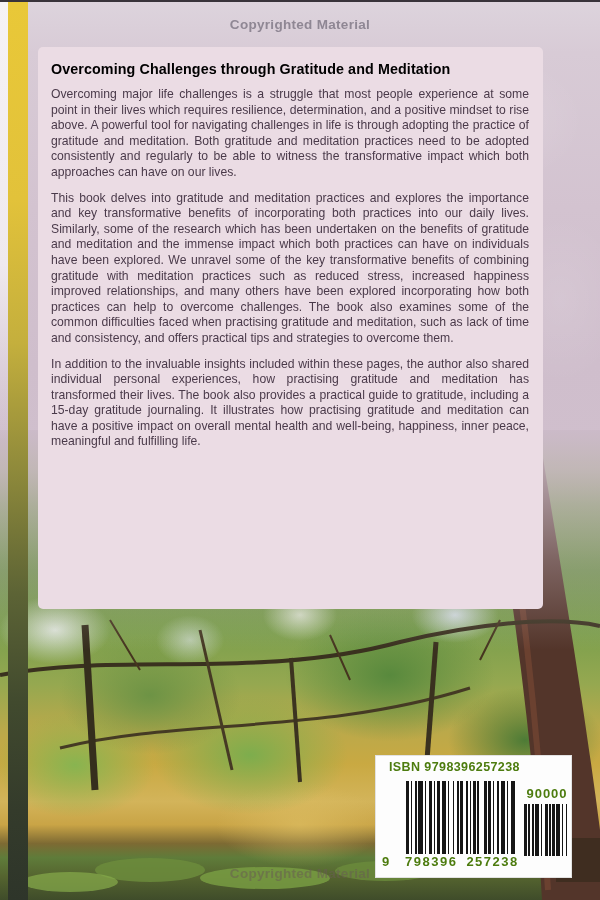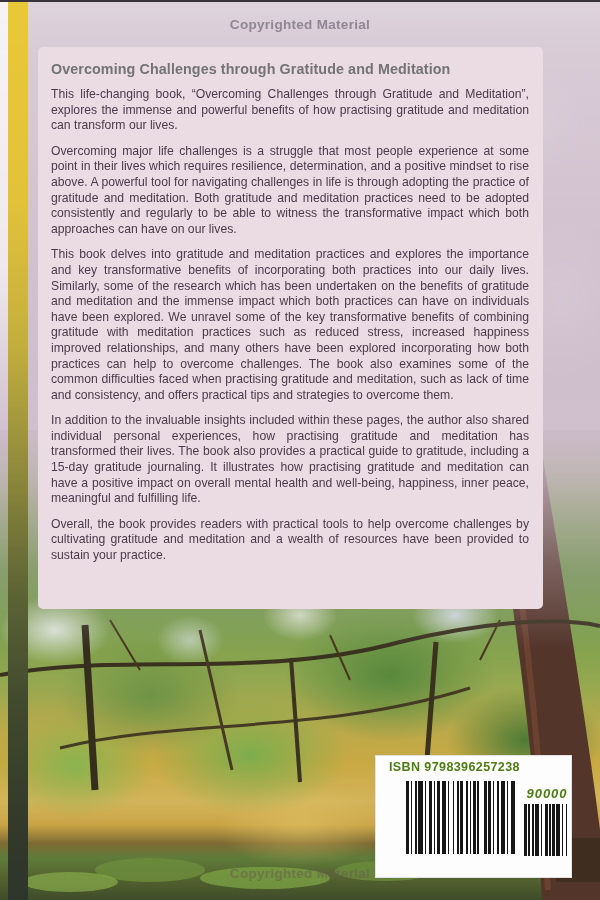--- a/index.html
+++ b/index.html
@@ -48,34 +48,34 @@
   
   .watermark{position:absolute;left:0;width:600px;text-align:center;
     font-size:13.5px;font-weight:700;letter-spacing:.3px;}
   .watermark.top{top:17px;color:#8f8794;}
   .watermark.bottom{top:866px;color:rgba(104,92,82,.55);}
 
   
   .panel{position:absolute;left:38px;top:47px;width:505px;height:562px;
     box-sizing:border-box;padding:14px 14px 10px 13px;border-radius:5px;
     background:#ebdce4;color:#4a3a4a;overflow:hidden;}
-  .panel h1{margin:0 0 4px 0;font-size:14.3px;font-weight:700;color:#737373;letter-spacing:.1px;}
+  .panel h1{margin:0 0 4px 0;font-size:14.3px;font-weight:700;color:#000000;letter-spacing:.1px;}
   .panel p{margin:10px 0 0 0;font-size:12.2px;line-height:15.6px;text-align:justify;}
 
   
   .barcode-box{position:absolute;left:375px;top:755px;width:197px;height:123px;
     background:#fdfdfd;border:1px solid #e2e2e2;box-sizing:border-box;color:#4d7c0f;}
   .isbn{position:absolute;left:13px;top:4px;font-size:12.5px;font-weight:700;letter-spacing:.4px;}
   .ean-bars{position:absolute;left:30px;top:25px;width:110px;height:73px;}
   .ean-digits{position:absolute;left:6px;top:98px;width:150px;font-size:13px;font-weight:700;}
   .ean-digits span{display:inline-block;}
   .d-first{width:12px;}
   .d-g1{margin-left:11px;letter-spacing:1.5px;}
   .d-g2{margin-left:9px;letter-spacing:1.5px;}
-  .supp{position:absolute;left:148px;top:30px;width:46px;font-style:italic;}
+  .supp{position:absolute;left:148px;top:30px;width:46px;}
   .supp-num{font-size:13px;font-weight:700;text-align:center;letter-spacing:1px;}
   .supp-bars{margin-top:3px;width:46px;height:52px;}
 </style>
 </head>
 <body>
 
 <div id="stage">
 
   <div class="photo">
     <svg width="600" height="470" viewBox="0 0 600 470">
@@ -103,30 +103,31 @@
 
   <div class="wash"></div>
   <div class="page-edge"></div>
   <div class="top-edge"></div>
   <div class="spine"></div>
 
   <div class="watermark top">Copyrighted Material</div>
 
   <div class="panel">
     <h1>Overcoming Challenges through Gratitude and Meditation</h1>
-    <p>This life-changing book, “Overcoming Challenges through Gratitude and Meditation”, explores the immense and powerful benefits of how practising gratitude and meditation can transform our lives.</p>
     <p>Overcoming major life challenges is a struggle that most people experience at some point in their lives which requires resilience, determination, and a positive mindset to rise above. A powerful tool for navigating challenges in life is through adopting the practice of gratitude and meditation. Both gratitude and meditation practices need to be adopted consistently and regularly to be able to witness the transformative impact which both approaches can have on our lives.</p>
     <p>This book delves into gratitude and meditation practices and explores the importance and key transformative benefits of incorporating both practices into our daily lives. Similarly, some of the research which has been undertaken on the benefits of gratitude and meditation and the immense impact which both practices can have on individuals have been explored. We unravel some of the key transformative benefits of combining gratitude with meditation practices such as reduced stress, increased happiness improved relationships, and many others have been explored incorporating how both practices can help to overcome challenges. The book also examines some of the common difficulties faced when practising gratitude and meditation, such as lack of time and consistency, and offers practical tips and strategies to overcome them.</p>
     <p>In addition to the invaluable insights included within these pages, the author also shared individual personal experiences, how practising gratitude and meditation has transformed their lives. The book also provides a practical guide to gratitude, including a 15-day gratitude journaling. It illustrates how practising gratitude and meditation can have a positive impact on overall mental health and well-being, happiness, inner peace, meaningful and fulfilling life.</p>
-    <p>Overall, the book provides readers with practical tools to help overcome challenges by cultivating gratitude and meditation and a wealth of resources have been provided to sustain your practice.</p>
   </div>
 
   <div class="barcode-box">
     <div class="isbn">ISBN 9798396257238</div>
     <div class="ean-bars" style="background: linear-gradient(90deg, rgb(22, 22, 22) 0px, rgb(22, 22, 22) 3.1px, rgb(255, 255, 255) 3.1px, rgb(255, 255, 255) 4.65px, rgb(22, 22, 22) 4.65px, rgb(22, 22, 22) 6.2px, rgb(255, 255, 255) 6.2px, rgb(255, 255, 255) 9.3px, rgb(22, 22, 22) 9.3px, rgb(22, 22, 22) 10.85px, rgb(255, 255, 255) 10.85px, rgb(255, 255, 255) 12.4px, rgb(22, 22, 22) 12.4px, rgb(22, 22, 22) 17.05px, rgb(255, 255, 255) 17.05px, rgb(255, 255, 255) 18.6px, rgb(22, 22, 22) 18.6px, rgb(22, 22, 22) 20.15px, rgb(255, 255, 255) 20.15px, rgb(255, 255, 255) 23.25px, rgb(22, 22, 22) 23.25px, rgb(22, 22, 22) 26.35px, rgb(255, 255, 255) 26.35px, rgb(255, 255, 255) 27.9px, rgb(22, 22, 22) 27.9px, rgb(22, 22, 22) 29.45px, rgb(255, 255, 255) 29.45px, rgb(255, 255, 255) 31px, rgb(22, 22, 22) 31px, rgb(22, 22, 22) 34.1px, rgb(255, 255, 255) 34.1px, rgb(255, 255, 255) 35.65px, rgb(22, 22, 22) 35.65px, rgb(22, 22, 22) 40.3px, rgb(255, 255, 255) 40.3px, rgb(255, 255, 255) 41.85px, rgb(22, 22, 22) 41.85px, rgb(22, 22, 22) 43.4px, rgb(255, 255, 255) 43.4px, rgb(255, 255, 255) 46.5px, rgb(22, 22, 22) 46.5px, rgb(22, 22, 22) 48.05px, rgb(255, 255, 255) 48.05px, rgb(255, 255, 255) 51.15px, rgb(22, 22, 22) 51.15px, rgb(22, 22, 22) 52.7px, rgb(255, 255, 255) 52.7px, rgb(255, 255, 255) 54.25px, rgb(22, 22, 22) 54.25px, rgb(22, 22, 22) 57.35px, rgb(255, 255, 255) 57.35px, rgb(255, 255, 255) 60.45px, rgb(22, 22, 22) 60.45px, rgb(22, 22, 22) 62px, rgb(255, 255, 255) 62px, rgb(255, 255, 255) 63.55px, rgb(22, 22, 22) 63.55px, rgb(22, 22, 22) 65.1px, rgb(255, 255, 255) 65.1px, rgb(255, 255, 255) 66.65px, rgb(22, 22, 22) 66.65px, rgb(22, 22, 22) 69.75px, rgb(255, 255, 255) 69.75px, rgb(255, 255, 255) 71.3px, rgb(22, 22, 22) 71.3px, rgb(22, 22, 22) 72.85px, rgb(255, 255, 255) 72.85px, rgb(255, 255, 255) 77.5px, rgb(22, 22, 22) 77.5px, rgb(22, 22, 22) 80.6px, rgb(255, 255, 255) 80.6px, rgb(255, 255, 255) 82.15px, rgb(22, 22, 22) 82.15px, rgb(22, 22, 22) 85.25px, rgb(255, 255, 255) 85.25px, rgb(255, 255, 255) 86.8px, rgb(22, 22, 22) 86.8px, rgb(22, 22, 22) 88.35px, rgb(255, 255, 255) 88.35px, rgb(255, 255, 255) 91.45px, rgb(22, 22, 22) 91.45px, rgb(22, 22, 22) 93px, rgb(255, 255, 255) 93px, rgb(255, 255, 255) 94.55px, rgb(22, 22, 22) 94.55px, rgb(22, 22, 22) 99.2px, rgb(255, 255, 255) 99.2px, rgb(255, 255, 255) 100.75px, rgb(22, 22, 22) 100.75px, rgb(22, 22, 22) 102.3px, rgb(255, 255, 255) 102.3px, rgb(255, 255, 255) 105.4px, rgb(22, 22, 22) 105.4px, rgb(22, 22, 22) 108.5px, rgb(255, 255, 255) 108.5px, rgb(255, 255, 255) 110px);"></div>
+    <div class="ean-digits">
+      <span class="d-first">9</span><span class="d-g1">798396</span><span class="d-g2">257238</span>
+    </div>
     <div class="supp">
       <div class="supp-num">90000</div>
       <div class="supp-bars" style="background: linear-gradient(90deg, rgb(22, 22, 22) 0px, rgb(22, 22, 22) 2.8px, rgb(255, 255, 255) 2.8px, rgb(255, 255, 255) 4.2px, rgb(22, 22, 22) 4.2px, rgb(22, 22, 22) 5.6px, rgb(255, 255, 255) 5.6px, rgb(255, 255, 255) 8.4px, rgb(22, 22, 22) 8.4px, rgb(22, 22, 22) 9.8px, rgb(255, 255, 255) 9.8px, rgb(255, 255, 255) 11.2px, rgb(22, 22, 22) 11.2px, rgb(22, 22, 22) 15.4px, rgb(255, 255, 255) 15.4px, rgb(255, 255, 255) 16.8px, rgb(22, 22, 22) 16.8px, rgb(22, 22, 22) 18.2px, rgb(255, 255, 255) 18.2px, rgb(255, 255, 255) 21px, rgb(22, 22, 22) 21px, rgb(22, 22, 22) 23.8px, rgb(255, 255, 255) 23.8px, rgb(255, 255, 255) 25.2px, rgb(22, 22, 22) 25.2px, rgb(22, 22, 22) 26.6px, rgb(255, 255, 255) 26.6px, rgb(255, 255, 255) 28px, rgb(22, 22, 22) 28px, rgb(22, 22, 22) 30.8px, rgb(255, 255, 255) 30.8px, rgb(255, 255, 255) 32.2px, rgb(22, 22, 22) 32.2px, rgb(22, 22, 22) 36.4px, rgb(255, 255, 255) 36.4px, rgb(255, 255, 255) 37.8px, rgb(22, 22, 22) 37.8px, rgb(22, 22, 22) 39.2px, rgb(255, 255, 255) 39.2px, rgb(255, 255, 255) 42px, rgb(22, 22, 22) 42px, rgb(22, 22, 22) 43.4px, rgb(255, 255, 255) 43.4px, rgb(255, 255, 255) 46px);"></div>
     </div>
   </div>
 
   <div class="watermark bottom">Copyrighted Material</div>
 
 </div>
 

